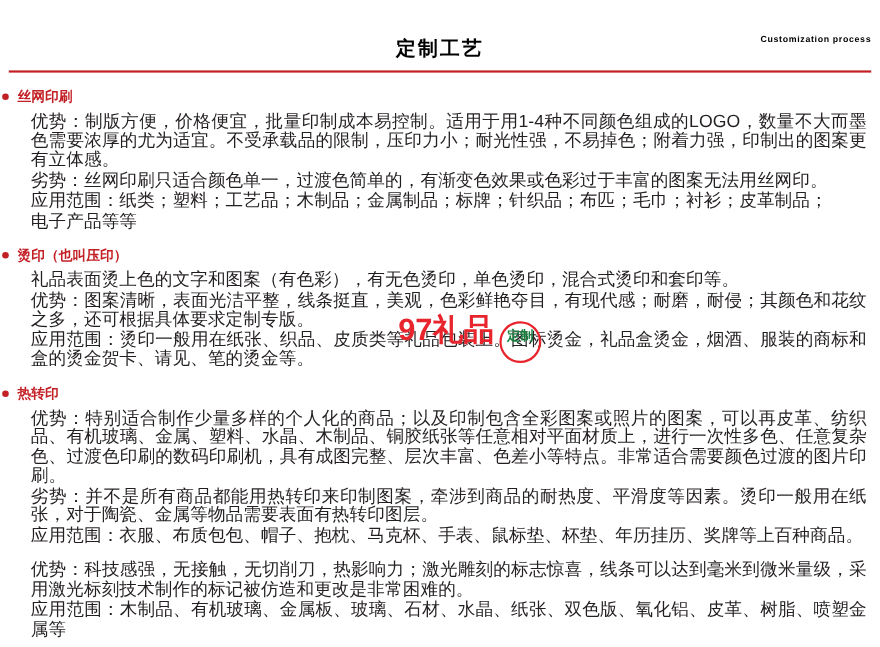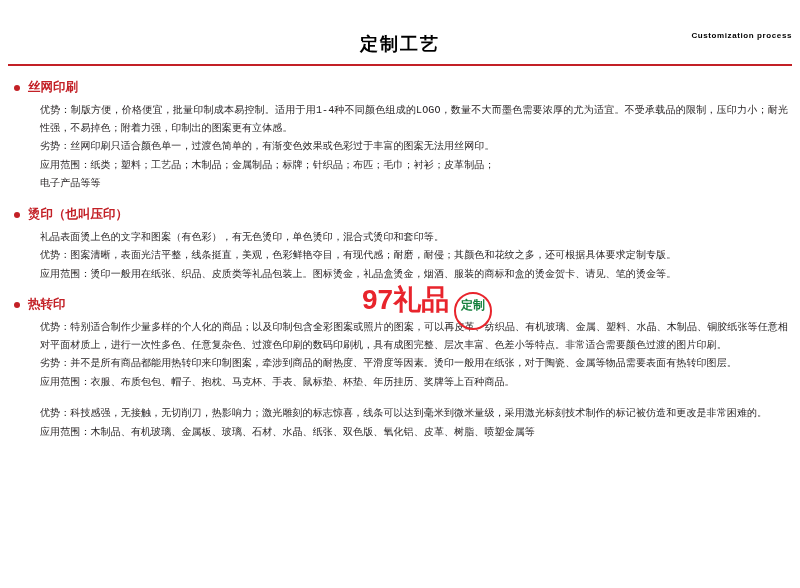--- a/index.html
+++ b/index.html
@@ -56,43 +56,42 @@
     background: #c32026;
   }
 
   
   .content {
     position: relative;
     padding: 14px 0 0 0;
   }
   .section {
     margin: 0 0 14px 0;
-    padding: 0 12px 0 28px;
+    padding: 0 12px 0 16px;
     position: relative;
-    font-family: Liberation Mono, monospace;
   }
   .section-title {
     font-size: 12.5px;
     font-weight: bold;
     color: #c32026;
     line-height: 16px;
     margin-bottom: 6px;
     position: relative;
   }
   .bullet {
     position: absolute;
     left: -14px;
     top: 5px;
     width: 6px;
     height: 6px;
     border-radius: 50%;
     background: #c32026;
   }
   .para {
-    font-size: 10px;
+    font-size: 16px;
     line-height: 17.5px;
     color: #231f20;
     margin: 0 0 1px 0;
     padding-left: 12px;
     text-align: justify;
     letter-spacing: 0.1px;
   }
   .para.cont {
     padding-left: 12px;
   }

